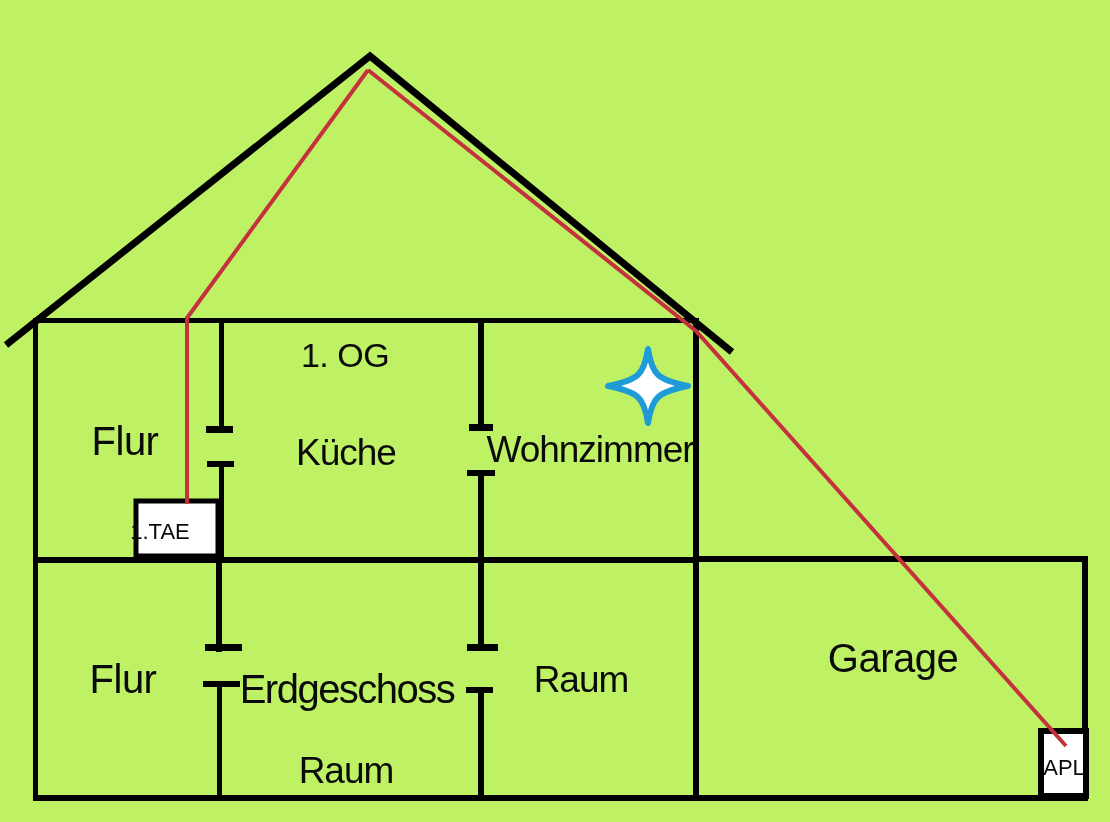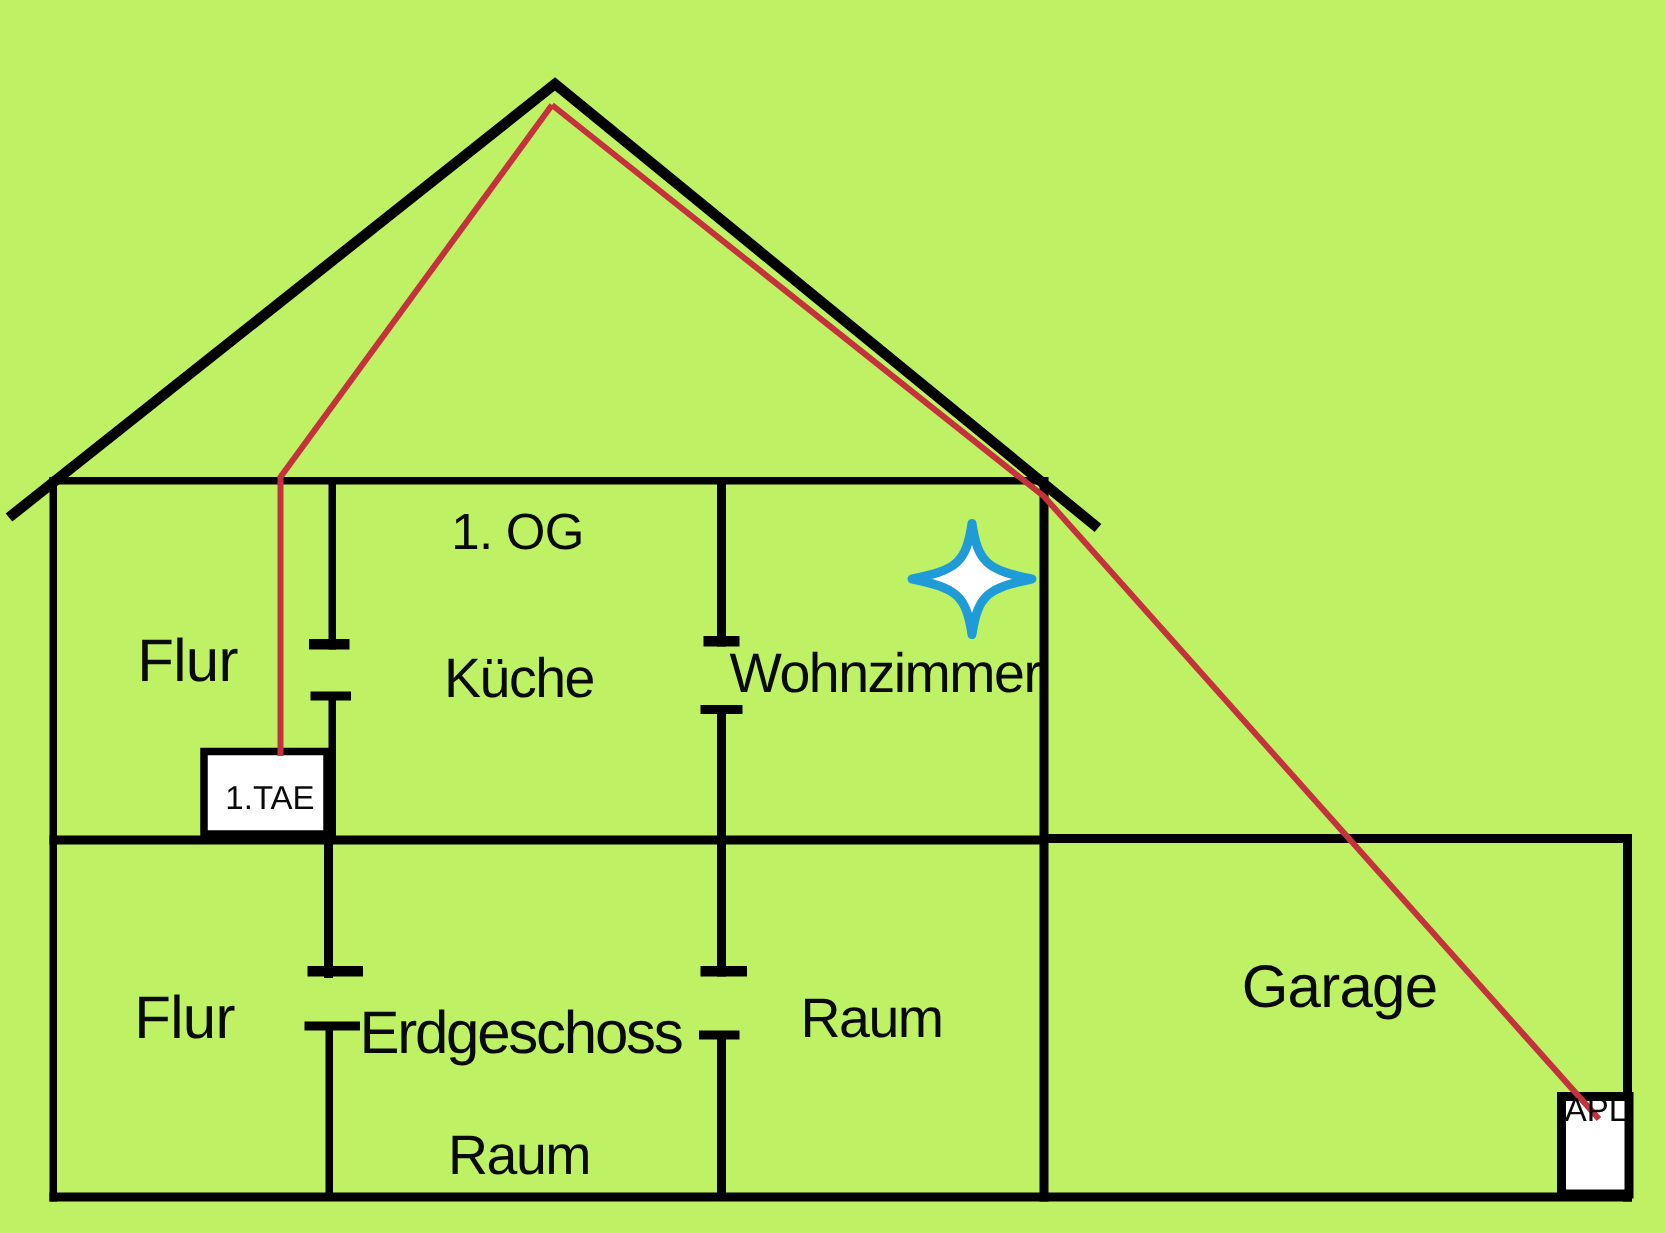--- a/index.html
+++ b/index.html
@@ -86,17 +86,17 @@
   <div class="lbl lbl-sm" style="left:123px;top:679px;">Flur</div>
 
   <div class="lbl lbl-xl" style="left:347px;top:689px;">Erdgeschoss</div>
 
   <div class="lbl lbl-lg" style="left:581px;top:679px;">Raum</div>
 
   <div class="lbl lbl-lg" style="left:346px;top:770px;">Raum</div>
 
   <div class="lbl lbl-sm" style="left:893px;top:658px;">Garage</div>
 
-  <div class="lbl lbl-box" style="left:180px;top:532px;">1.TAE</div>
+  <div class="lbl lbl-box" style="left:160px;top:532px;">1.TAE</div>
 
-  <div class="lbl lbl-box" style="left:1064px;top:740px;">APL</div>
+  <div class="lbl lbl-box" style="left:1064px;top:768px;">APL</div>
 
 </div>
 
 </body></html>

